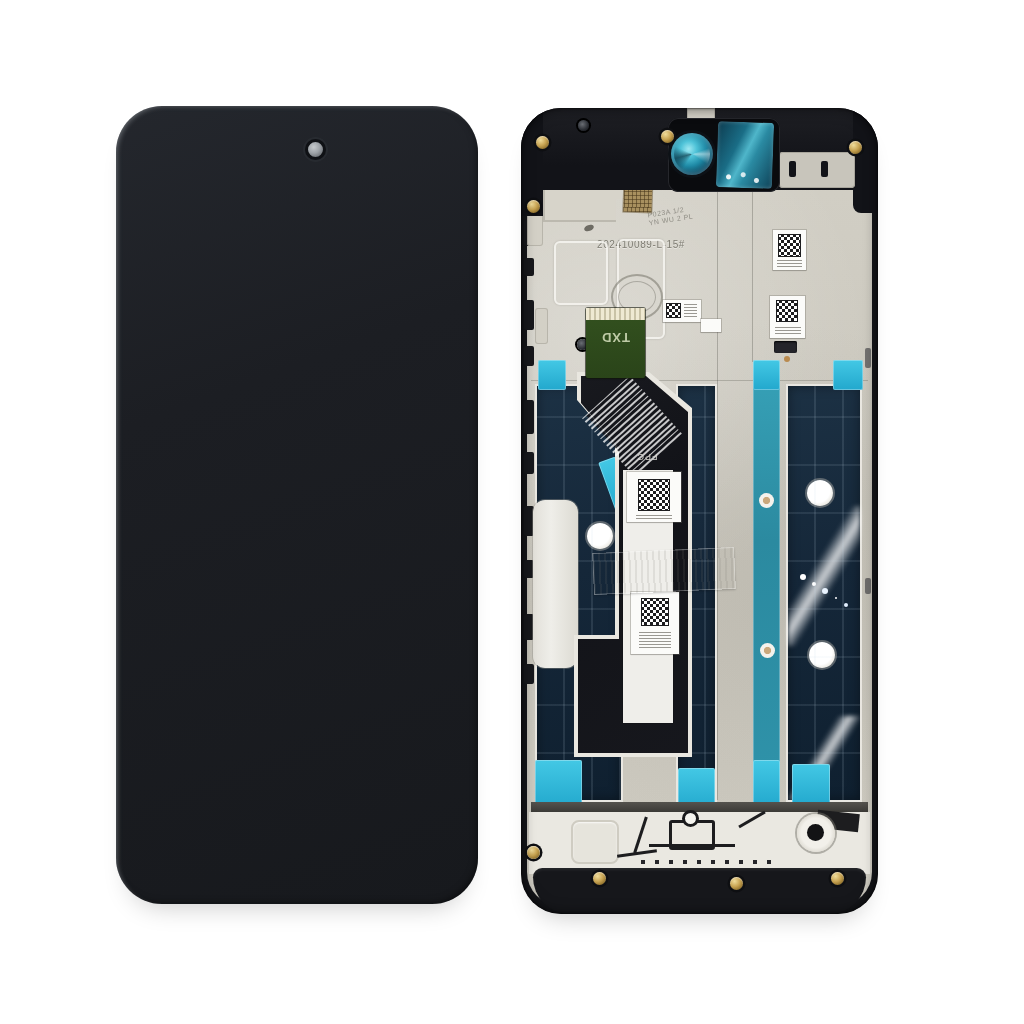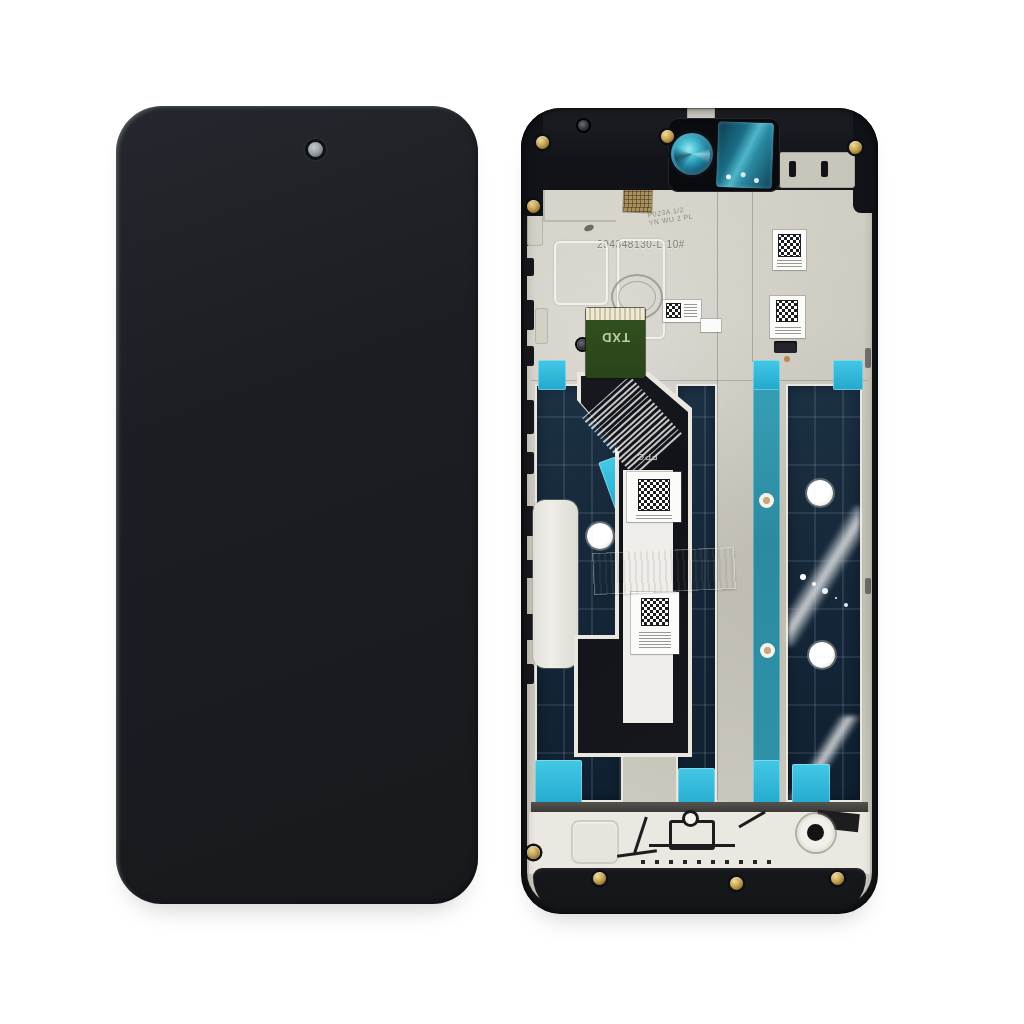--- a/index.html
+++ b/index.html
@@ -209,21 +209,21 @@
     <div class="abs silver-tab" style="left:6px;top:88px;width:16px;height:50px;"></div>
     <div class="abs silver-tab" style="left:79px;top:46px;width:36px;height:28px;"></div>
     <div class="abs mesh" style="left:103px;top:66px;width:28px;height:38px;"></div>
     <div class="abs oval" style="left:63px;top:117px;width:10px;height:6px;"></div>
 
     <div class="abs stamp-text" style="left:127px;top:100px;">
       <div>P023A 1/2</div>
       <div>YN WU 2 PL</div>
     </div>
 
-    <div class="abs serial" style="left:76px;top:131px;width:172px;">294348130-L-10#</div>
+    <div class="abs serial" style="left:76px;top:131px;width:172px;">202410089-L-15#</div>
 
     <div class="abs emboss" style="left:33px;top:133px;width:50px;height:60px;"></div>
     <div class="abs emboss" style="left:96px;top:131px;width:44px;height:96px;"></div>
     <div class="abs stamp-circle" style="left:90px;top:166px;width:48px;height:42px;"></div>
 
     <div class="abs sticker" style="left:252px;top:122px;width:33px;height:40px;">
       <div class="abs qr" style="left:5px;top:4px;width:23px;height:23px;"></div>
       <div class="abs sticker-lines" style="left:4px;top:30px;width:25px;height:7px;"></div>
     </div>
     <div class="abs sticker" style="left:249px;top:188px;width:35px;height:42px;">

